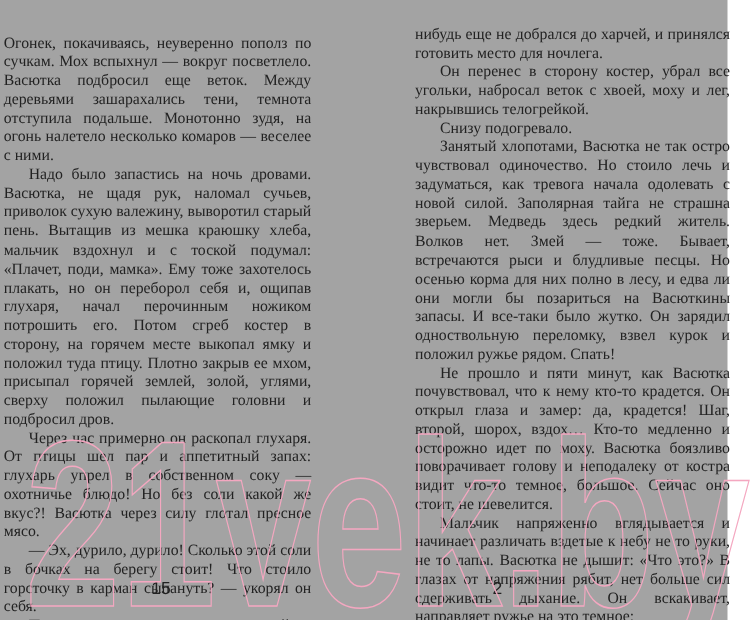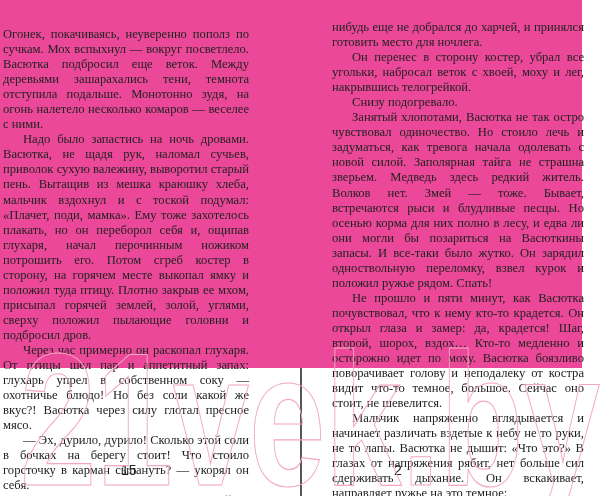--- a/index.html
+++ b/index.html
@@ -12,22 +12,22 @@
     }
     .spread {
       position: relative;
       width: 600px;
       height: 496px;
       background: #ffffff;
     }
     .page {
       position: absolute;
       top: 0;
-      height: 368px;
-      background: #ec4899;
+      height: 496px;
+      background: #a3a3a3;
     }
     .page-left {
       left: 0;
       width: 300px;
     }
     .page-right {
       left: 284px;
       width: 298px;
     }
     .spine {

